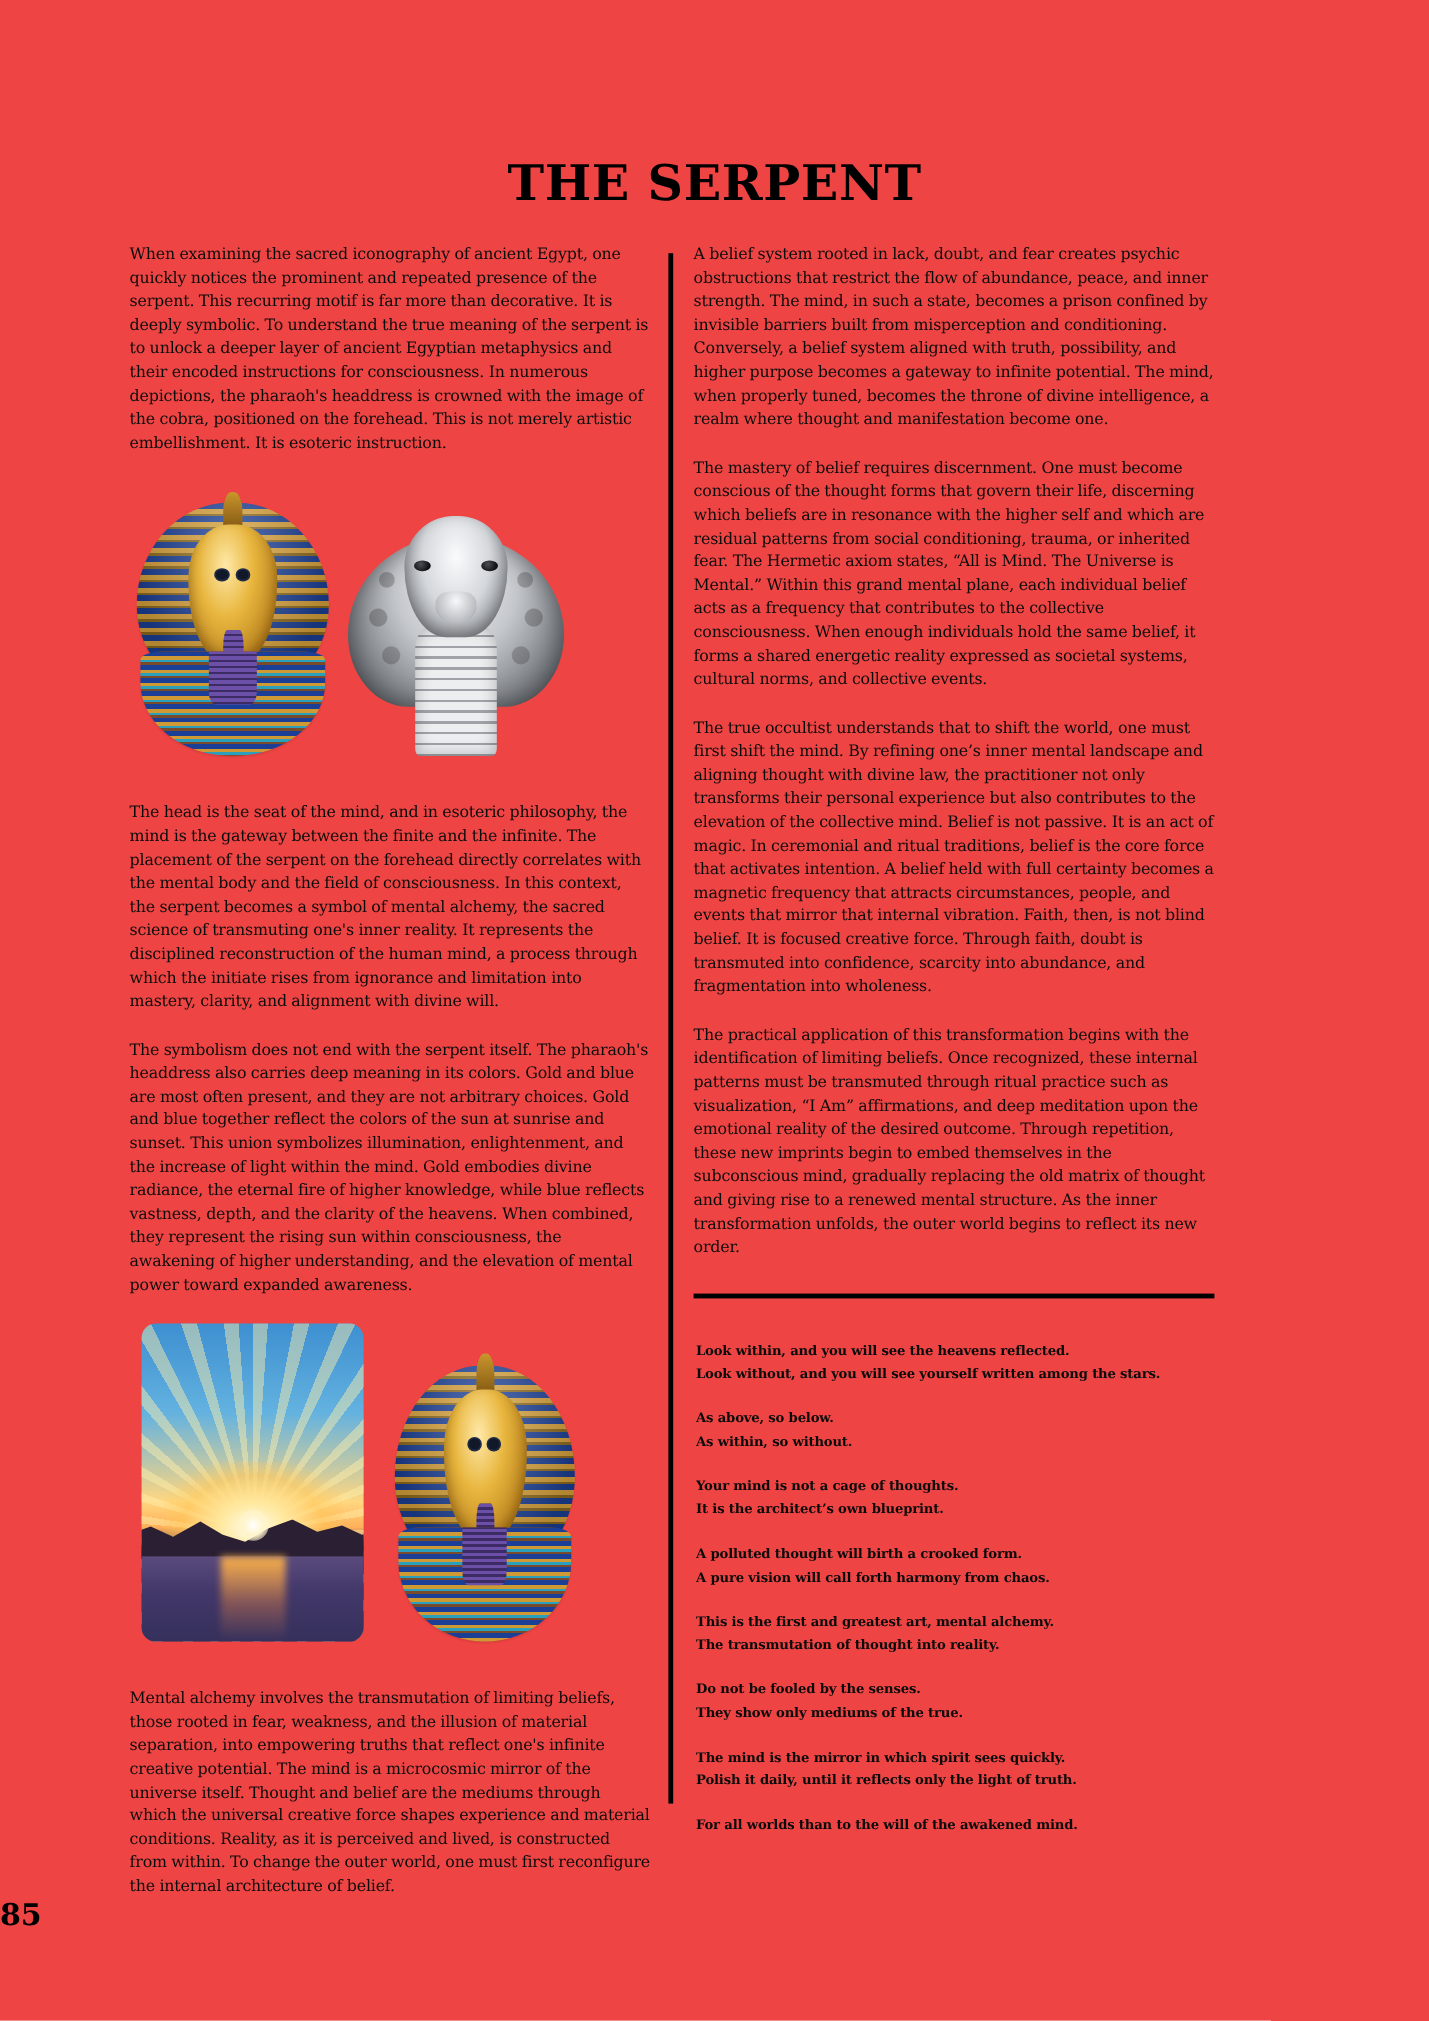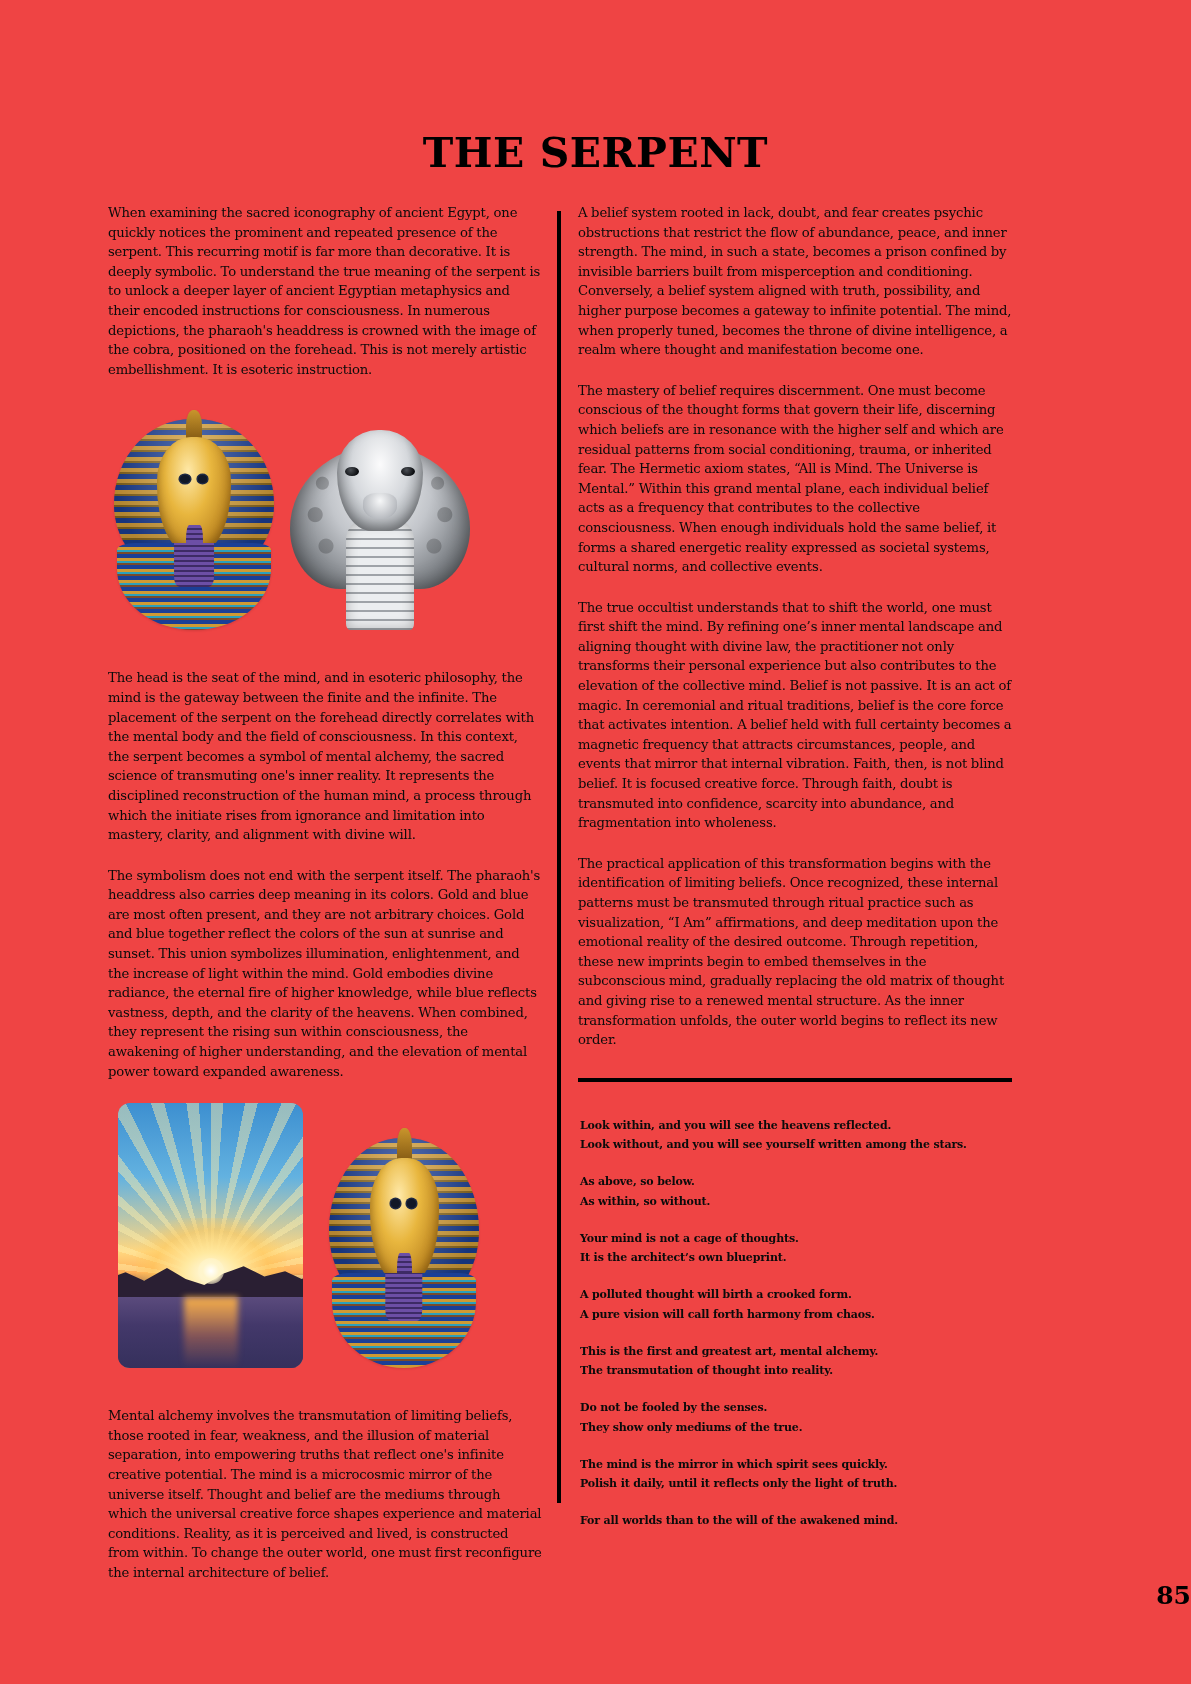--- a/index.html
+++ b/index.html
@@ -318,21 +318,21 @@
     color: #0b0b0b;
     white-space: nowrap;
   }
 
   
   .page-number {
     position: absolute;
     left: 0;
     top: 1581px;
     width: 1191px;
-    text-align: right;
+    text-align: left;
     font-family: "DejaVu Serif", "Liberation Serif", serif;
     font-weight: 700;
     font-size: 25px;
     color: #000;
   }
 </style>
 </head>
 <body>
 
 <div class="page">

